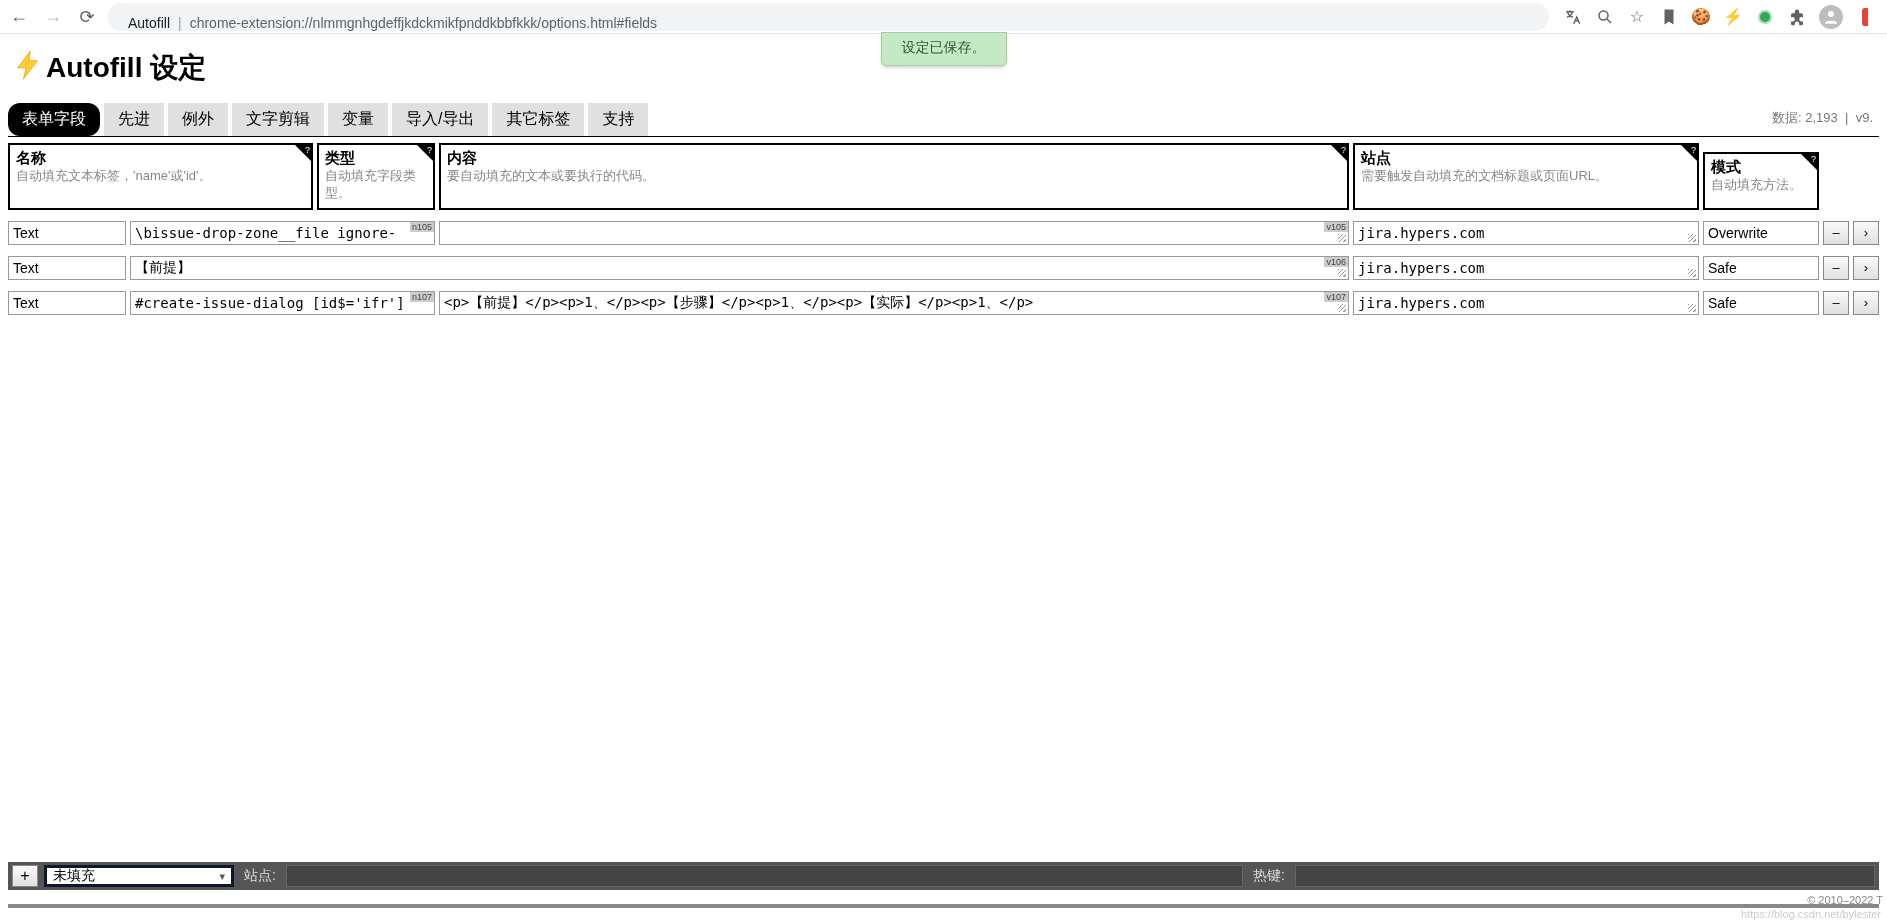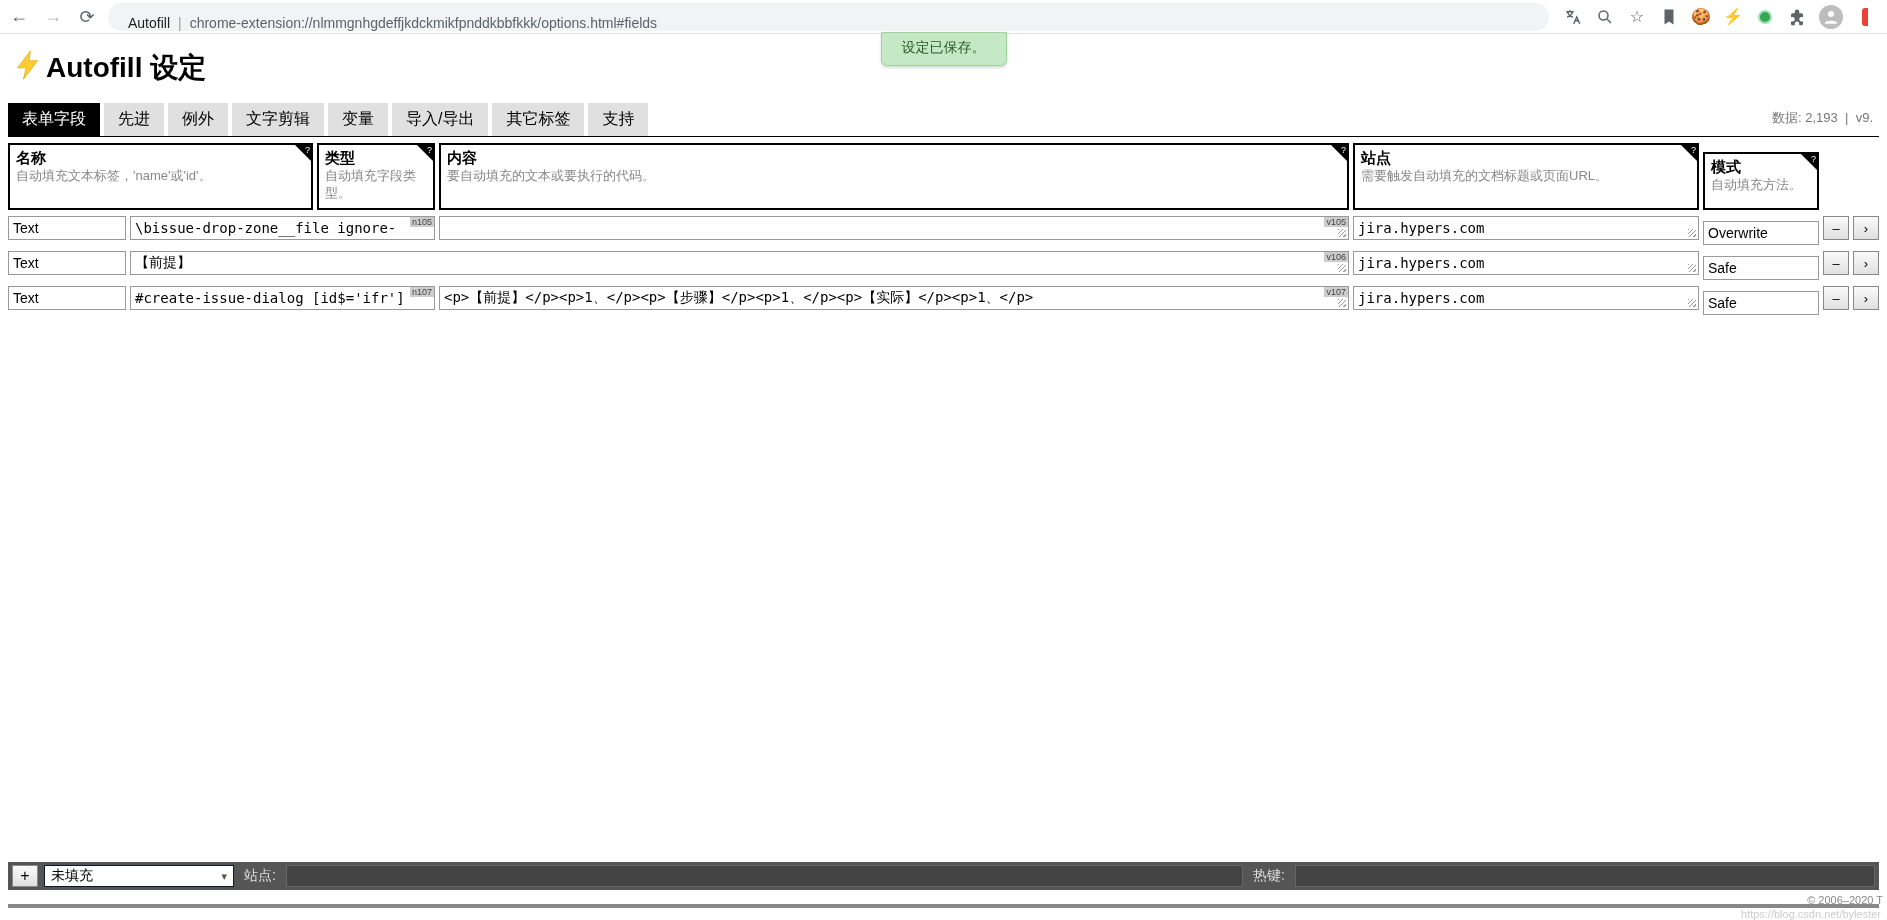--- a/index.html
+++ b/index.html
@@ -23,53 +23,53 @@
   .title-row { display: flex; align-items: center; padding: 6px 4px 16px 4px; }
   .bolt { font-size: 28px; line-height: 1; }
   .bolt svg { width: 34px; height: 34px; }
   .page-title { font-size: 28px; font-weight: bold; }
   .saved-toast { position: absolute; top: -2px; left: 50%; transform: translateX(-50%); background: #c5e8c5; color: #2d5a2d; border: 1px solid #a0d0a0; border-radius: 0 0 6px 6px; padding: 6px 20px 8px; font-size: 14px; box-shadow: 0 2px 3px rgba(0,0,0,.15); }
 
   
   .tabs-row { display: flex; align-items: center; border-bottom: 1px solid #000; }
   .tabs { display: flex; flex: 1; }
   .tab { background: #e0e0e0; color: #000; padding: 6px 14px; font-size: 16px; margin-right: 4px; cursor: pointer; }
-  .tab.active { background: #000; color: #fff; }
+  .tab.active { background: #000; color: #fff; border-radius: 12px; }
   .datacount { color: #777; font-size: 13px; padding: 0 6px 4px 0; white-space: nowrap; }
 
   
   .cols { display: flex; gap: 4px; margin-top: 6px; }
   .colh { border: 2px solid #000; padding: 4px 6px 6px 6px; position: relative; }
   .colh .corner { position: absolute; top: 0; right: 0; width: 0; height: 0; border-top: 16px solid #000; border-left: 16px solid transparent; }
   .colh .corner::after { content: "?"; position: absolute; top: -16px; right: 1px; color: #fff; font-size: 9px; }
   .colh .t { font-weight: bold; font-size: 15px; }
   .colh .d { color: #888; font-size: 13px; line-height: 1.3; }
   .c-type { width: 118px; }
   .c-name { width: 305px; }
   .c-value { flex: 1; }
   .c-site { width: 346px; }
   .c-mode { width: 116px; margin-top: 9px; }
   .c-btns { width: 56px; flex-shrink: 0; }
 
   
   .rows { margin-top: 2px; }
-  .row { display: flex; gap: 4px; margin-top: 2px; align-items: center; }
+  .row { display: flex; gap: 4px; margin-top: 2px; align-items: flex-end; }
   .cell { border: 1px solid #999; font-family: monospace, "Courier New"; font-size: 14px; padding: 2px 4px; height: 24px; background: #fff; display: flex; align-items: center; overflow: hidden; white-space: nowrap; }
   .cell.select { font-family: Arial, sans-serif; }
   .cell.grip { position: relative; }
   .grip-handle { position: absolute; right: 2px; bottom: 2px; width: 8px; height: 8px; background: repeating-linear-gradient(135deg, #999 0 1px, transparent 1px 3px); }
   .badge { position: absolute; top: 0; right: 0; background: #ccc; color: #444; font-size: 9px; font-family: Arial; padding: 0 2px; line-height: 10px; }
   .cell.rel { position: relative; }
   .row-btns { display: flex; gap: 4px; width: 56px; }
   .row-btn { flex: 1; border: 1px solid #888; background: linear-gradient(#fafafa,#e0e0e0); height: 24px; display: flex; align-items: center; justify-content: center; font-size: 13px; cursor: pointer; }
 
   
   .footer-bar { position: fixed; left: 8px; right: 8px; bottom: 30px; background: #555; height: 28px; display: flex; align-items: center; padding: 0 4px; gap: 6px; color: #ddd; font-size: 14px; }
   .footer-plus { width: 26px; height: 22px; background: linear-gradient(#fafafa,#e0e0e0); border: 1px solid #888; display: flex; align-items: center; justify-content: center; color: #000; cursor: pointer; font-size: 16px; }
-  .footer-select { height: 22px; background: #fff; color: #000; border: 1px solid #0f172a; font-size: 14px; padding: 0 20px 0 6px; width: 190px; position: relative; display:flex; align-items:center;}
+  .footer-select { height: 22px; background: #fff; color: #000; border: 3px solid #0f172a; font-size: 14px; padding: 0 20px 0 6px; width: 190px; position: relative; display:flex; align-items:center;}
   .footer-select::after { content: "▾"; position: absolute; right: 6px; color: #555; font-size: 11px;}
   .footer-label { padding: 0 4px; }
   .footer-input { flex: 1; height: 22px; background: #444; border: 1px solid #666; }
   .footer-input.hk { flex: 0 0 auto; width: 580px; }
 
   .thin-bar { position: fixed; left: 8px; right: 8px; bottom: 12px; height: 4px; background: #888; }
   .watermark { position: fixed; right: 6px; bottom: 0; color: #ccc; font-size: 11px; padding-left: 20px; }
   .copyright { position: fixed; right: 4px; bottom: 14px; color: #888; font-size: 11px;}
 
 </style>
@@ -234,14 +234,14 @@
   <div class="footer-select">
       <span>未填充</span>
     </div>
   <div class="footer-label">站点:</div>
   <div class="footer-input"></div>
   <div class="footer-label">热键:</div>
   <div class="footer-input hk"></div>
 </div>
 
 <div class="thin-bar"></div>
-<div class="copyright">© 2006–2020 T</div>
+<div class="copyright">© 2010–2022 T</div>
 <div class="watermark">https://blog.csdn.net/bylester</div>
 
 </body></html>

